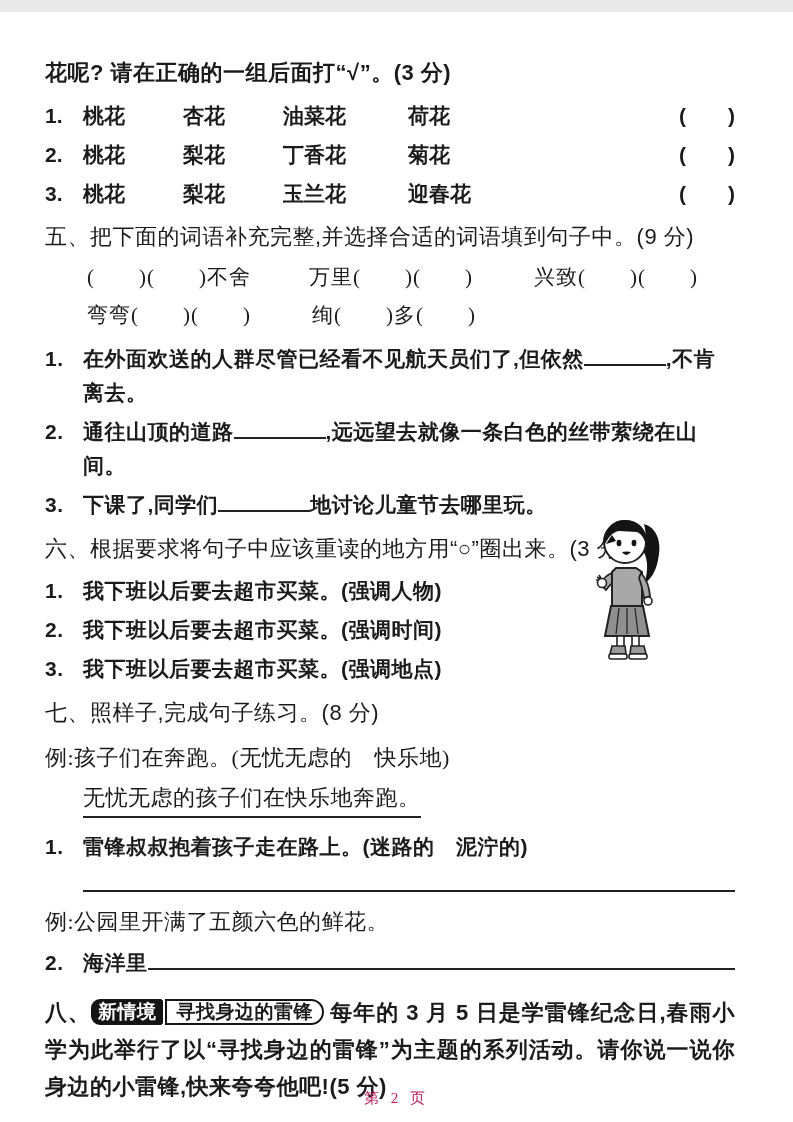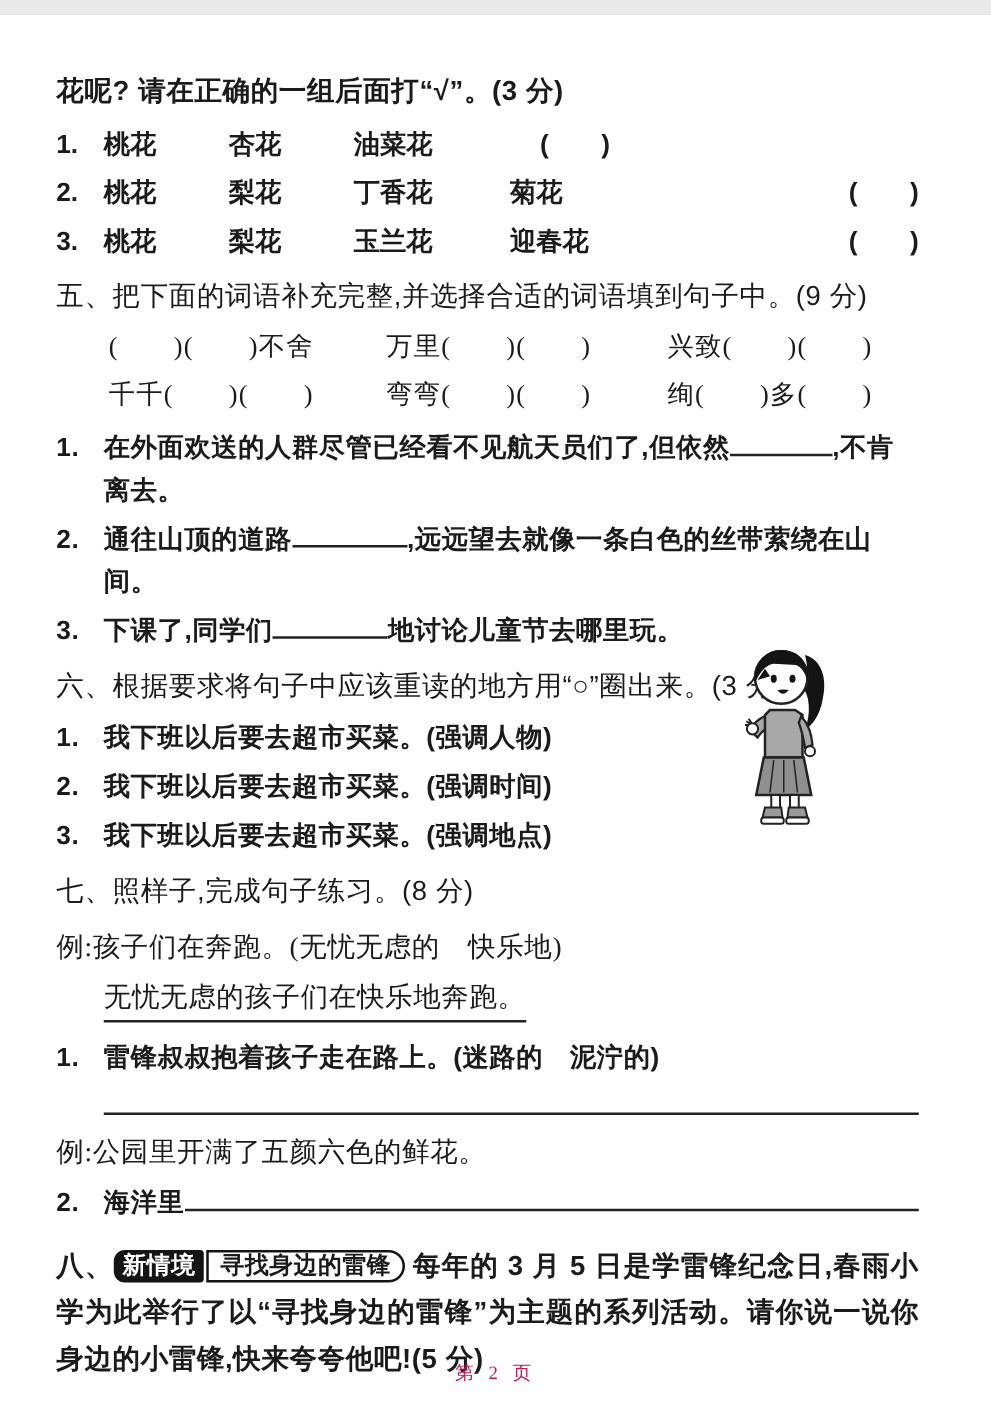--- a/index.html
+++ b/index.html
@@ -112,20 +112,21 @@
 
 <div class="page">
 
   <div class="s4-intro hei">花呢? 请在正确的一组后面打“√”。(3 分)</div>
 
   <div class="flower-row">
     <span class="num">1.</span>
     <span class="c1">桃花</span>
     <span class="c2">杏花</span>
     <span class="c3">油菜花</span>
+    <span class="c4">荷花</span>
     <span class="paren">(　　)</span>
   </div>
   <div class="flower-row">
     <span class="num">2.</span>
     <span class="c1">桃花</span>
     <span class="c2">梨花</span>
     <span class="c3">丁香花</span>
     <span class="c4">菊花</span>
     <span class="paren">(　　)</span>
   </div>
@@ -139,21 +140,20 @@
   </div>
 
   <div class="sec-heading">五、把下面的词语补充完整,并选择合适的词语填到句子中。(9 分)</div>
 
   <div class="blank-row kai">
     <span class="bg1">(　　)(　　)不舍</span>
     <span class="bg2">万里(　　)(　　)</span>
     <span class="bg3">兴致(　　)(　　)</span>
   </div>
   <div class="blank-row kai" style="margin-bottom:12px;">
-    <span class="bg1">千千(　　)(　　)</span>
     <span class="bg2">弯弯(　　)(　　)</span>
     <span class="bg3">绚(　　)多(　　)</span>
   </div>
 
   <div class="item">
     <span class="num">1.</span>
     <span class="txt"><span>在外面欢送的人群尽管已经看不见航天员们了,但依然</span><span class="blank" style="width:82px;"></span><span>,不肯离去。</span></span>
   </div>
   <div class="item">
     <span class="num">2.</span>

